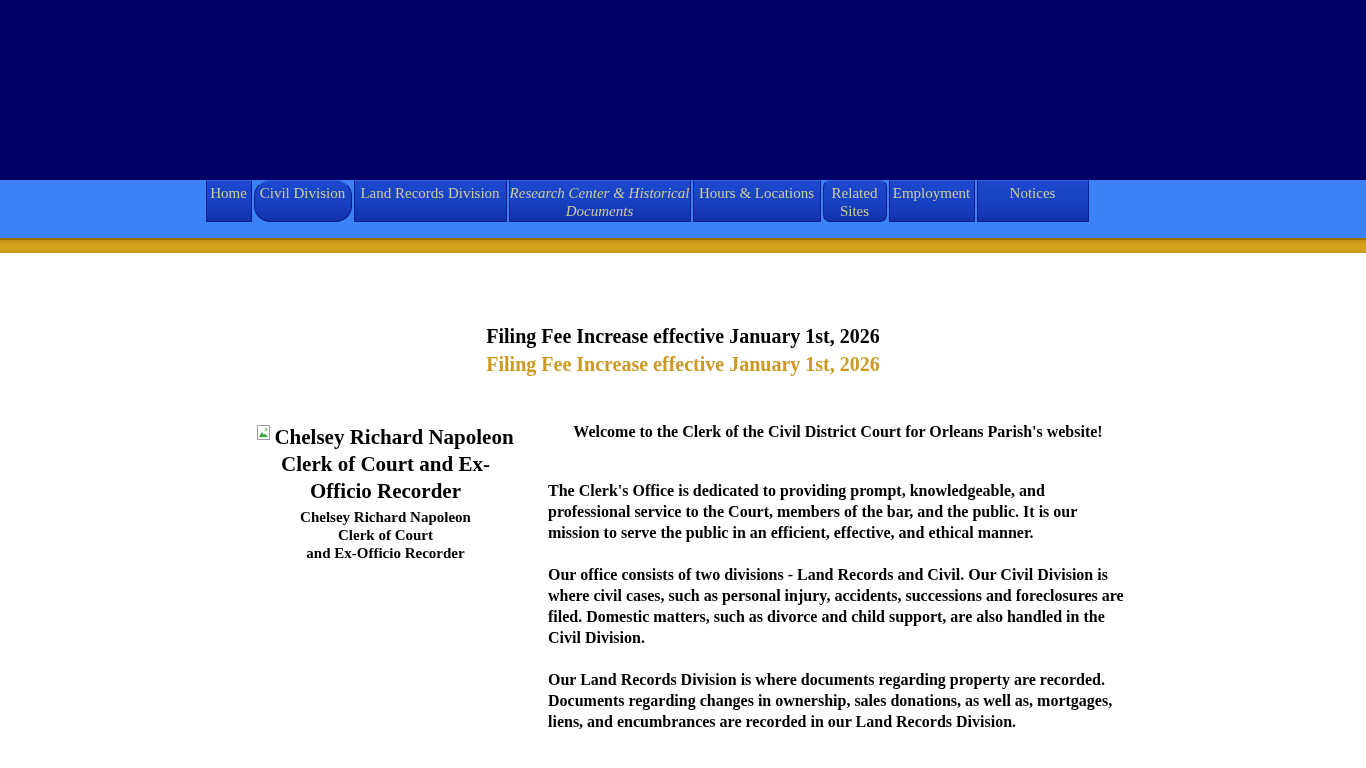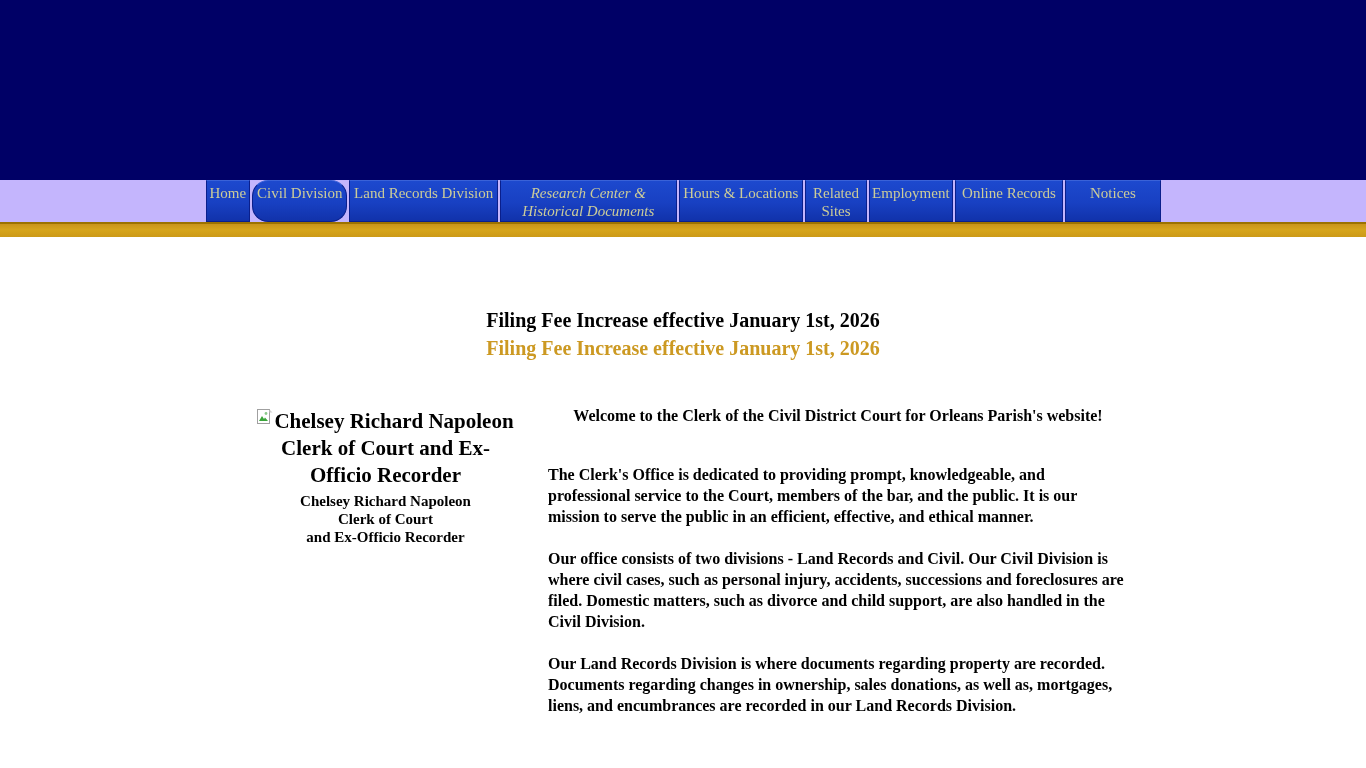--- a/index.html
+++ b/index.html
@@ -15,22 +15,22 @@
   
   .top-banner {
     width: 100%;
     height: 180px;
     background: #000066;
   }
 
   
   .nav-strip {
     width: 100%;
-    background: #c4b5fd;
-    padding-bottom: 0;
+    background: #3b82f6;
+    padding-bottom: 16px;
   }
   .nav-table {
     width: 955px;
     margin: 0 auto;
     display: flex;
     align-items: stretch;
     height: 42px;
   }
   .nav-cell {
     background: linear-gradient(180deg, #1d49ce 0%, #1840c2 55%, #1132aa 100%);
@@ -45,21 +45,21 @@
     padding-top: 3px;
     cursor: pointer;
     overflow: hidden;
   }
   .nav-cell:last-child { margin-right: 0; }
   .nav-cell:nth-child(1) { width: 46px; }
   .nav-cell:nth-child(2) { width: 98px; border-radius: 16px; }
   .nav-cell:nth-child(3) { width: 153px; }
   .nav-cell:nth-child(4) { width: 182px; font-style: italic; }
   .nav-cell:nth-child(5) { width: 128px; }
-  .nav-cell:nth-child(6) { width: 64px; }
+  .nav-cell:nth-child(6) { width: 64px; border-radius: 7px; }
   .nav-cell:nth-child(7) { width: 86px; }
   .nav-cell:nth-child(8) { width: 112px; }
   .nav-cell:nth-child(9) { width: 98px; }
 
   
   .gold-stripe {
     width: 100%;
     height: 15px;
     box-sizing: border-box;
     background: linear-gradient(180deg, #c9941a 0%, #d6a51c 45%, #cc9a18 100%);
@@ -152,21 +152,20 @@
 
 <div class="nav-strip">
   <div class="nav-table">
     <div class="nav-cell">Home</div>
     <div class="nav-cell">Civil Division</div>
     <div class="nav-cell">Land Records Division</div>
     <div class="nav-cell">Research Center &amp; Historical Documents</div>
     <div class="nav-cell">Hours &amp; Locations</div>
     <div class="nav-cell">Related Sites</div>
     <div class="nav-cell">Employment</div>
-    <div class="nav-cell">Online Records</div>
     <div class="nav-cell">Notices</div>
   </div>
 </div>
 
 <div class="gold-stripe"></div>
 
 <div class="main">
 
   <div class="notice-headings">
     <div class="notice-black">Filing Fee Increase effective January 1st, 2026</div>

